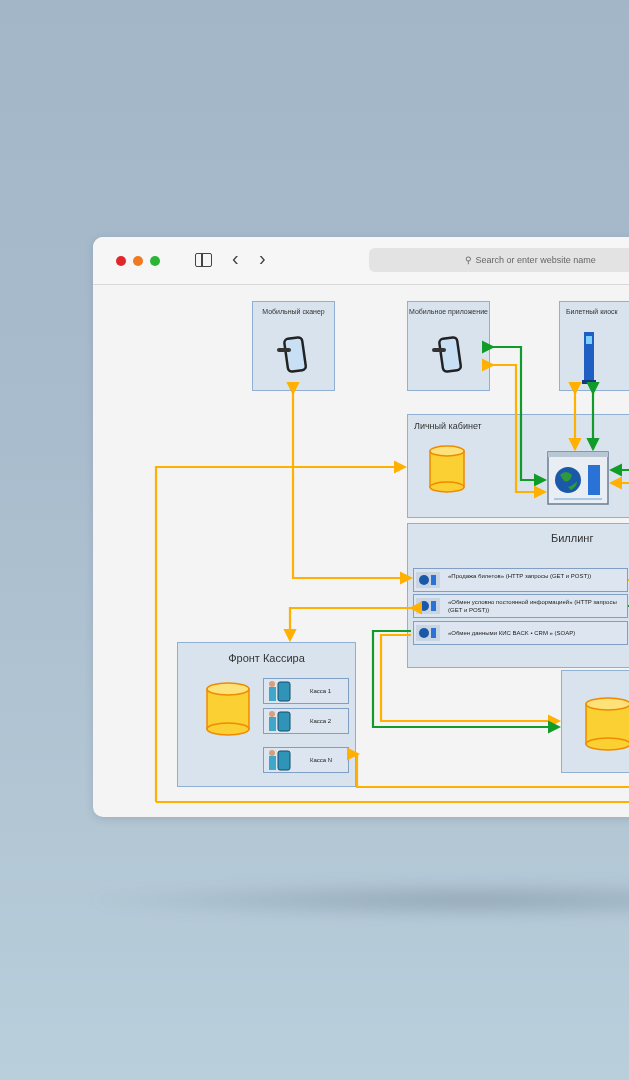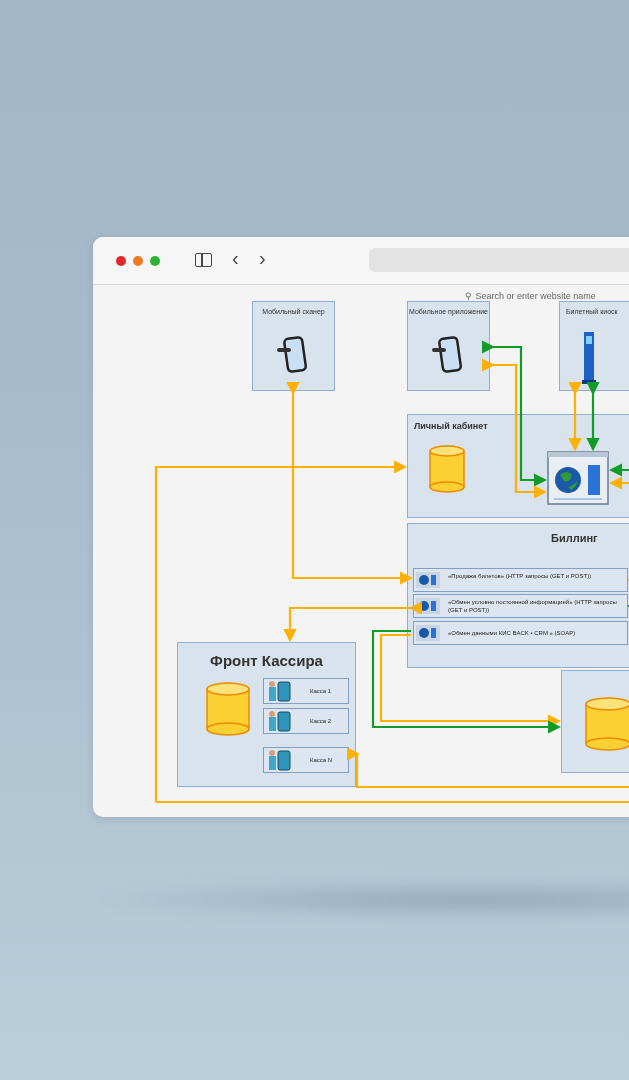--- a/index.html
+++ b/index.html
@@ -10,25 +10,25 @@
     background:radial-gradient(ellipse at 70% 50%,rgba(110,130,150,0.45),rgba(110,130,150,0) 70%);filter:blur(6px);}
   .window{position:absolute;left:93px;top:237px;width:560px;height:580px;background:#f4f4f4;
     border-radius:10px;overflow:hidden;box-shadow:0 2px 8px rgba(60,80,100,0.18);}
   .toolbar{position:absolute;left:0;top:0;width:100%;height:47px;background:#f6f6f6;border-bottom:1px solid #d8d8d8;}
   .dot{position:absolute;top:19px;width:10px;height:10px;border-radius:50%;}
   .sidebar-ico{position:absolute;left:102px;top:16px;width:17px;height:14px;border:1.6px solid #444;border-radius:2px;box-sizing:border-box;}
   .sidebar-ico:after{content:"";position:absolute;left:5px;top:0;width:1.5px;height:100%;background:#444;}
   .nav{position:absolute;top:11px;font-size:20px;color:#444;line-height:20px;}
   .urlbar{position:absolute;left:276px;top:11px;width:300px;height:24px;background:#e3e3e3;border-radius:6px;
     font-size:9px;color:#666;line-height:24px;}
-  .urlbar span{position:absolute;left:96px;margin-top:36px;}
+  .urlbar span{position:absolute;left:96px;}
   .canvas{position:absolute;left:0;top:48px;width:100%;height:532px;}
   .box{position:absolute;background:#d9e3ee;border:1px solid #8fb0d3;box-sizing:border-box;}
   .lbl{position:absolute;font-size:7px;color:#333;text-align:center;line-height:9px;}
-  .ttl{position:absolute;font-weight:bold;color:#333;font-size:10px;}
+  .ttl{position:absolute;font-weight:normal;color:#333;font-size:10px;}
   .sub{position:absolute;background:#dde6f0;border:1px solid #7f9fc4;box-sizing:border-box;}
   .subtxt{position:absolute;font-size:6px;color:#222;line-height:8px;}
   svg{position:absolute;left:0;top:0;}
 </style>
 </head>
 <body>
 
 <div class="shadow"></div>
 
 <div class="window">
@@ -110,21 +110,21 @@
     <div class="sub" style="left:320px;top:336px;width:215px;height:24px">
       <svg width="30" height="22">
           <rect x="2" y="3" width="24" height="16" fill="#c9d5e2"></rect>
           <circle cx="10" cy="11" r="5" fill="#1a59a8"></circle>
           <rect x="17" y="6" width="5" height="10" fill="#2a72d6"></rect>
         </svg>
       <div class="subtxt" style="left:34px;top:7px;width:175px">«Обмен данными КИС BACK • CRM » (SOAP)</div>
     </div>
 
     <div class="box" style="left:84px;top:357px;width:179px;height:145px">
-      <div class="ttl" style="left:0;top:9px;width:100%;text-align:center;font-size:15px">Фронт Кассира</div>
+      <div class="ttl" style="left:0;top:9px;width:100%;text-align:center;font-size:11px">Фронт Кассира</div>
       <svg width="179" height="145">
           <rect x="29" y="46" width="42" height="40" fill="#fbd032" stroke="#f08a00" stroke-width="1.5"></rect>
           <ellipse cx="50" cy="86" rx="21" ry="6" fill="#fbd032" stroke="#f08a00" stroke-width="1.5"></ellipse>
           <ellipse cx="50" cy="46" rx="21" ry="6" fill="#fde27a" stroke="#f08a00" stroke-width="1.5"></ellipse>
         </svg>
     </div>
     <div class="sub" style="left:170px;top:393px;width:86px;height:26px">
       <svg width="34" height="24">
           <circle cx="8" cy="5" r="3" fill="#d8a07a"></circle>
           <rect x="5" y="8" width="7" height="14" fill="#3fa7c9"></rect>

